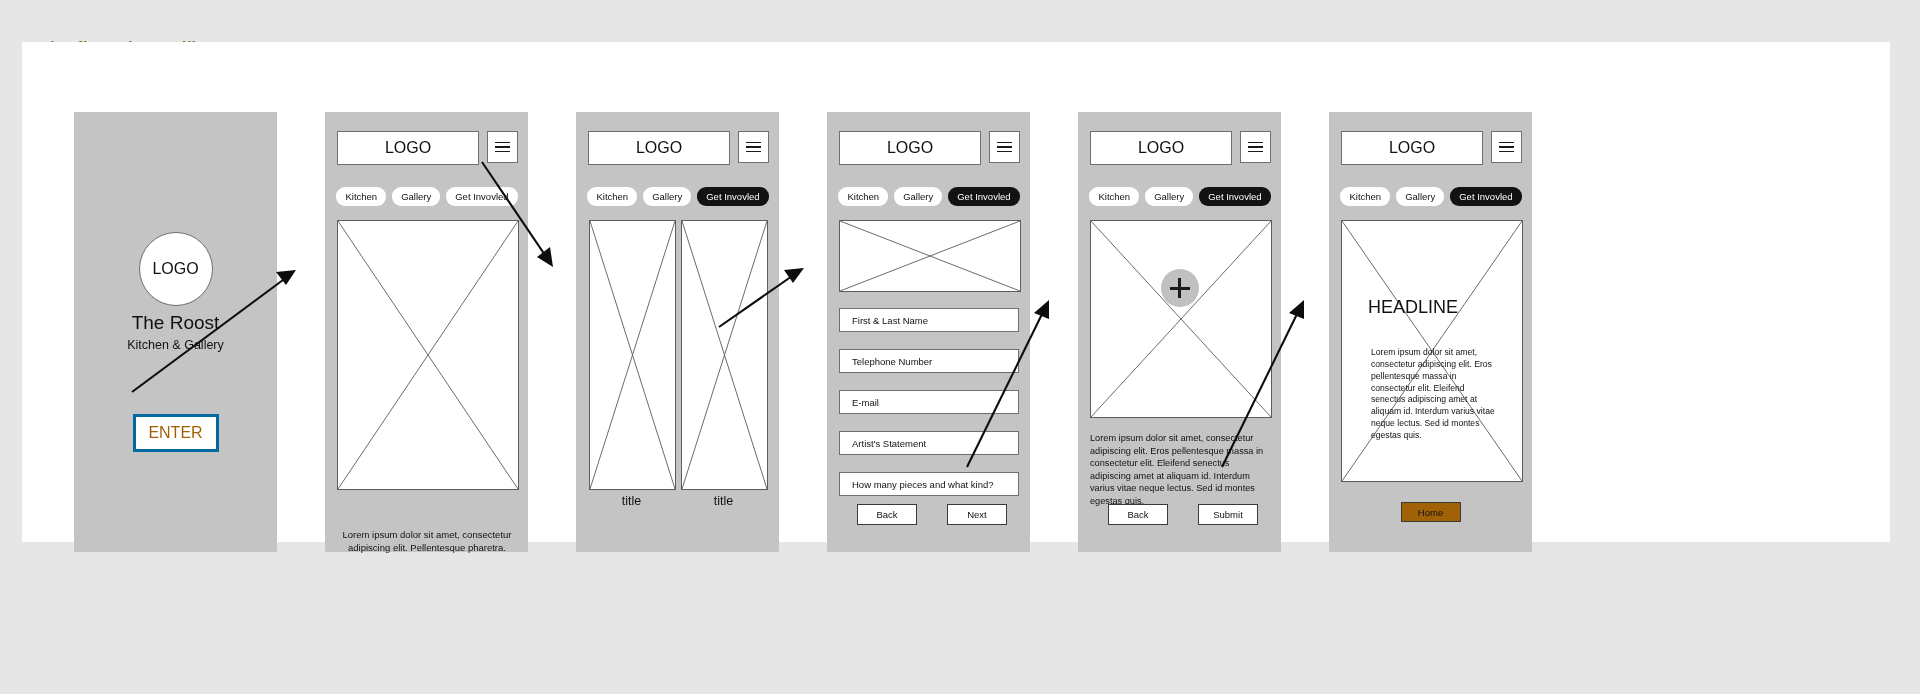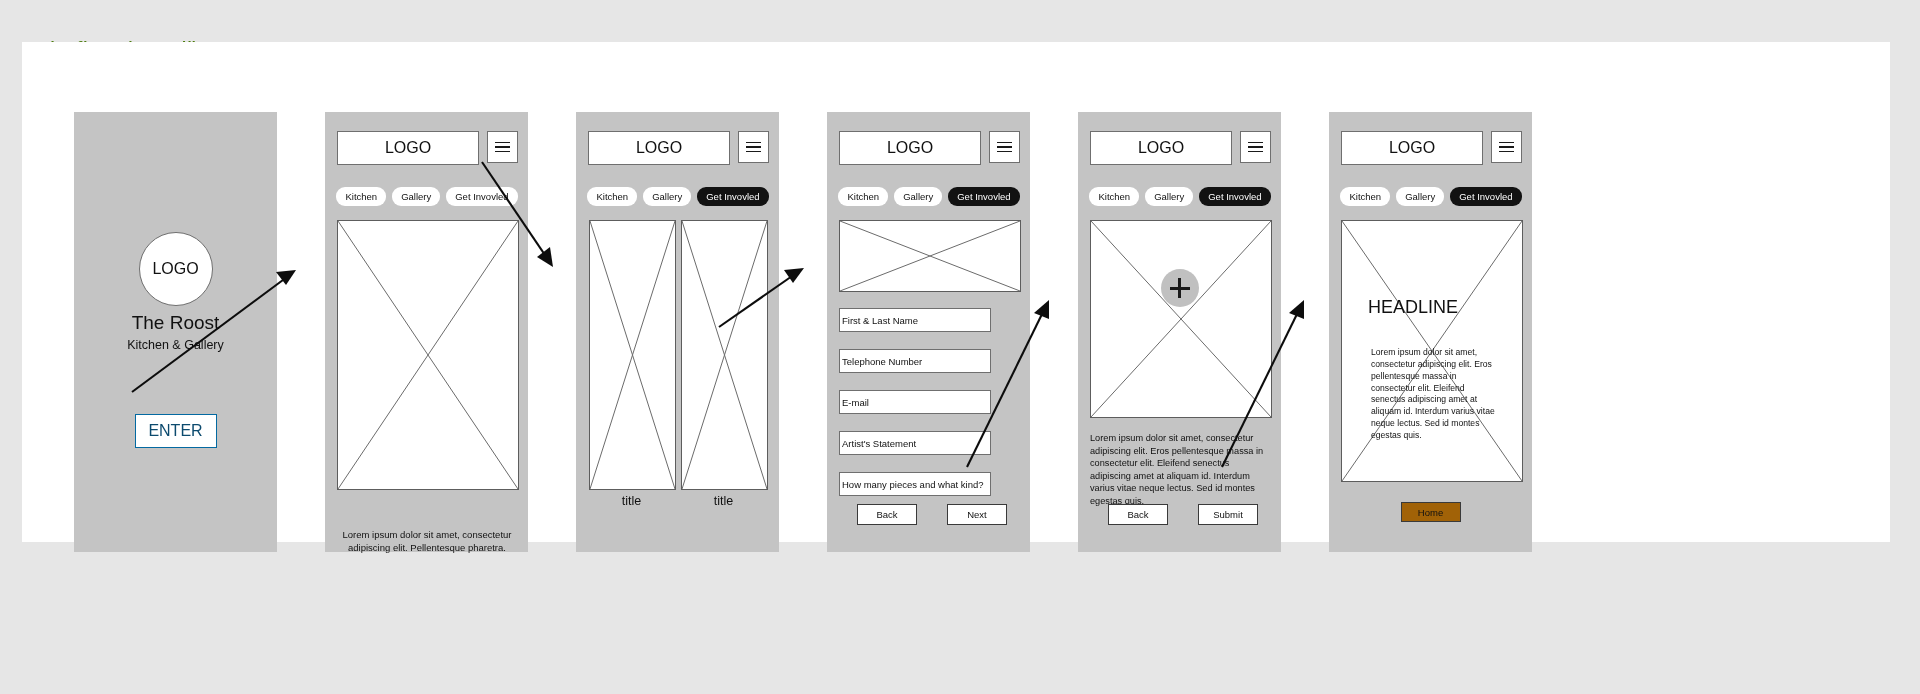--- a/index.html
+++ b/index.html
@@ -46,23 +46,23 @@
     position:absolute;left:0;right:0;top:200px;
     text-align:center;font-size:19px;color:#111;
   }
   .brand-sub{
     position:absolute;left:0;right:0;top:226px;
     text-align:center;font-size:12.5px;color:#111;
   }
   .enter-btn{
     position:absolute;left:50%;top:302px;transform:translateX(-50%);
     width:80px;height:32px;
-    background:#fff;border:1px solid #0369a1;
-    display:flex;align-items:center;justify-content:center;
-    font-size:16px;color:#0c4a6e;
+    background:#fff;border:3px solid #0369a1;
+    display:flex;align-items:center;justify-content:center;
+    font-size:16px;color:#a16207;
   }
 
   
   .logo-bar{
     position:absolute;left:12px;top:19px;
     width:140px;height:32px;
     background:#fff;border:1px solid #6f6f6f;
     display:flex;align-items:center;justify-content:center;
     font-size:16px;color:#111;
   }
@@ -110,24 +110,24 @@
   .tile-title{
     position:absolute;top:382px;width:85px;text-align:center;
     font-size:12.5px;color:#111;
   }
   #s3-title-a{left:13px;}
   #s3-title-b{left:105px;}
 
   
   #s4-img{left:12px;top:108px;width:180px;height:70px;}
   .field{
-    position:absolute;left:12px;width:152px;height:24px;
+    position:absolute;left:12px;width:180px;height:24px;
     background:#fff;border:1px solid #6f6f6f;
     display:flex;align-items:center;
-    font-size:9.5px;color:#111;padding-left:2px;
+    font-size:9.5px;color:#111;padding-left:12px;
     box-sizing:border-box;
   }
   .btn-row{position:absolute;left:12px;width:180px;height:19px;}
   .wbtn{
     position:absolute;height:19px;width:58px;
     background:#fff;border:1px solid #3a3a3a;
     display:flex;align-items:center;justify-content:center;
     font-size:9.5px;color:#111;
   }
   .wbtn.left{left:18px;}

